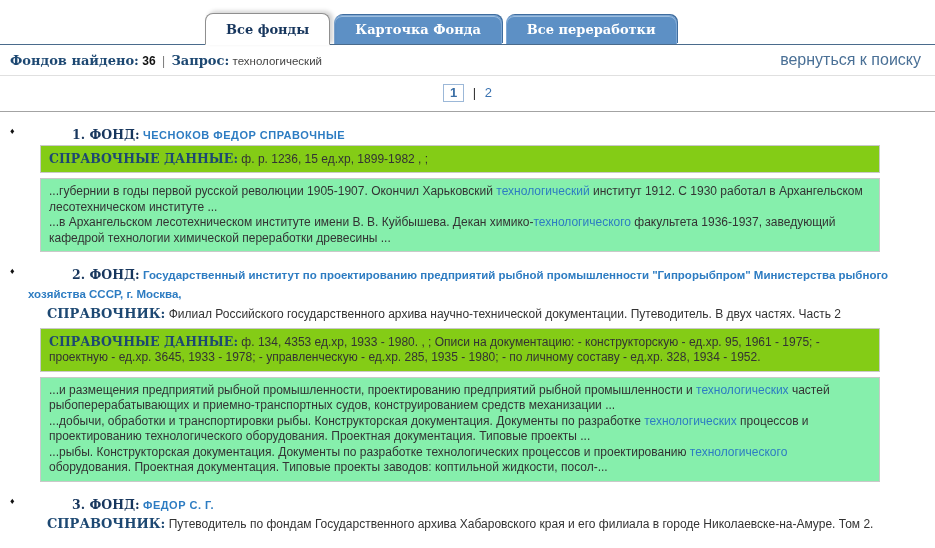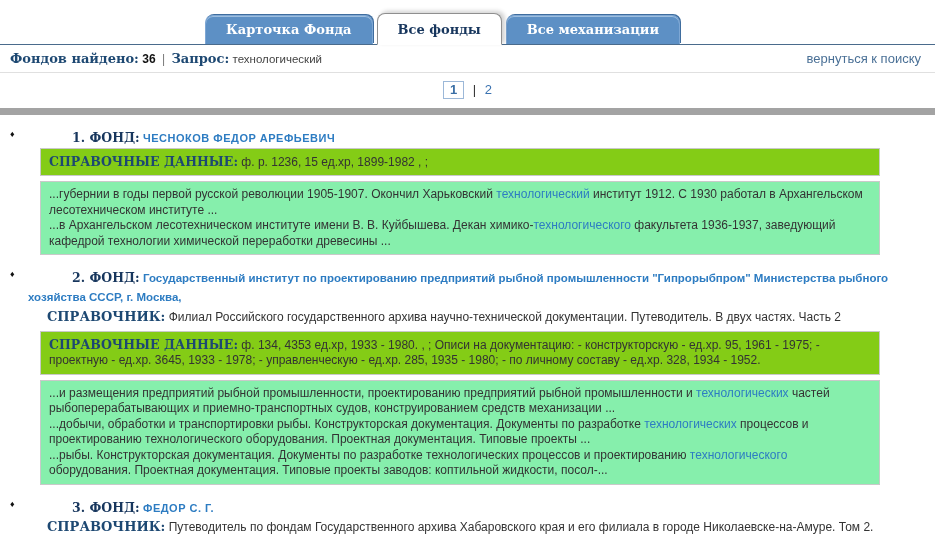--- a/index.html
+++ b/index.html
@@ -15,23 +15,23 @@
     box-shadow:inset 0 1px 0 #9dbede, 1px -1px 0 #3f6d9e;}
   .tab.active{background:#fff;color:#17365d;border:1px solid #8f8f8f;border-bottom:1px solid #fff;
     margin-bottom:-1px;padding-top:8px;box-shadow:3px -2px 4px rgba(0,0,0,.18);position:relative;z-index:2;}
   
   .header-row{display:flex;justify-content:space-between;align-items:center;
     padding:6px 14px 6px 10px;border-bottom:1px solid #e0e0e0;font-size:12px;gap:28px;}
   .lbl{font-family:"DejaVu Serif",serif;font-weight:bold;color:#1d4872;font-size:13px;}
   .cnt{font-weight:bold;color:#111;}
   .sep{color:#777;padding:0 3px;}
   .qval{color:#444;font-size:11.5px;}
-  .back-link{color:#4a7096;font-size:13px;cursor:pointer;}
+  .back-link{color:#4a7096;font-size:16px;cursor:pointer;}
   
-  .pagination{text-align:center;padding:9px 0 11px;border-bottom:7px solid #a3a3a3;font-size:13px;}
+  .pagination{text-align:center;padding:9px 0 11px;border-bottom:1px solid #a3a3a3;font-size:13px;}
   .page-current{border:1px solid #9cb8d8;padding:0 6px 1px;color:#3a6ea5;font-weight:bold;}
   .page-sep{color:#333;margin:0 5px;}
   .page-link{color:#3a72b0;cursor:pointer;}
   
   .results{font-size:12px;}
   .entry{margin-top:13px;}
   .entry-title{position:relative;padding-left:28px;margin-right:5px;line-height:1.55;}
   .bullet{position:absolute;left:10px;top:0;font-size:9px;color:#111;}
   .num-label{font-family:"DejaVu Serif",serif;font-weight:bold;color:#17365d;font-size:12.5px;margin-left:44px;}
   .fond-link{color:#2d7cc2;font-weight:bold;font-size:11.5px;cursor:pointer;}
@@ -43,23 +43,23 @@
   .box .lbl{font-size:12.5px;}
   .box.data-box{background:#84cc16;}
   .box.snippet-box{background:#86efac;color:#333;}
   .snippet-line{margin:0;}
   .hl{color:#2d7cc2;}
 </style>
 </head>
 <body>
 
 <div class="tab-row">
+    <div class="tab active">Все фонды</div>
     <div class="tab inactive">Карточка Фонда</div>
-    <div class="tab active">Все фонды</div>
-    <div class="tab inactive">Все механизации</div>
+    <div class="tab inactive">Все переработки</div>
   </div>
 
 <div class="header-row">
   <div>
     <span class="lbl">Фондов найдено:</span>
     <span class="cnt">36</span>
     <span class="sep">|</span>
     <span class="lbl">Запрос:</span>
     <span class="qval">технологический</span>
   </div>
@@ -67,21 +67,21 @@
 </div>
 
 <div class="pagination">
   <span class="page-current">1</span>
   <span class="page-sep">|</span>
   <a class="page-link" href="#">2</a>
 </div>
 
 <div class="results">
     <div class="entry">
-      <div class="entry-title"><span class="bullet">♦</span><span class="num-label">1. ФОНД:</span> <a class="fond-link caps">ЧЕСНОКОВ ФЕДОР АРЕФЬЕВИЧ</a></div>
+      <div class="entry-title"><span class="bullet">♦</span><span class="num-label">1. ФОНД:</span> <a class="fond-link caps">ЧЕСНОКОВ ФЕДОР СПРАВОЧНЫЕ</a></div>
       <div class="box data-box"><span class="lbl">СПРАВОЧНЫЕ ДАННЫЕ:</span> <span class="data-text">ф. р. 1236, 15 ед.хр, 1899-1982 , ;</span></div>
       <div class="box snippet-box">
         <div class="snippet-line"><span>...губернии в годы первой русской революции 1905-1907. Окончил Харьковский </span><span class="hl">технологический</span><span> институт 1912. С 1930 работал в Архангельском лесотехническом институте ...</span></div>
         <div class="snippet-line"><span>...в Архангельском лесотехническом институте имени В. В. Куйбышева. Декан химико-</span><span class="hl">технологического</span><span> факультета 1936-1937, заведующий кафедрой технологии химической переработки древесины ...</span></div>
       </div>
     </div>
     <div class="entry">
       <div class="entry-title"><span class="bullet">♦</span><span class="num-label">2. ФОНД:</span> <a class="fond-link">Государственный институт по проектированию предприятий рыбной промышленности "Гипрорыбпром" Министерства рыбного хозяйства СССР, г. Москва,</a></div>
       <div class="sprav-line"><span class="lbl">СПРАВОЧНИК:</span> <span class="sprav-text">Филиал Российского государственного архива научно-технической документации. Путеводитель. В двух частях. Часть 2</span></div>
       <div class="box data-box"><span class="lbl">СПРАВОЧНЫЕ ДАННЫЕ:</span> <span class="data-text">ф. 134, 4353 ед.хр, 1933 - 1980. , ; Описи на документацию: - конструкторскую - ед.хр. 95, 1961 - 1975; - проектную - ед.хр. 3645, 1933 - 1978; - управленческую - ед.хр. 285, 1935 - 1980; - по личному составу - ед.хр. 328, 1934 - 1952.</span></div>

